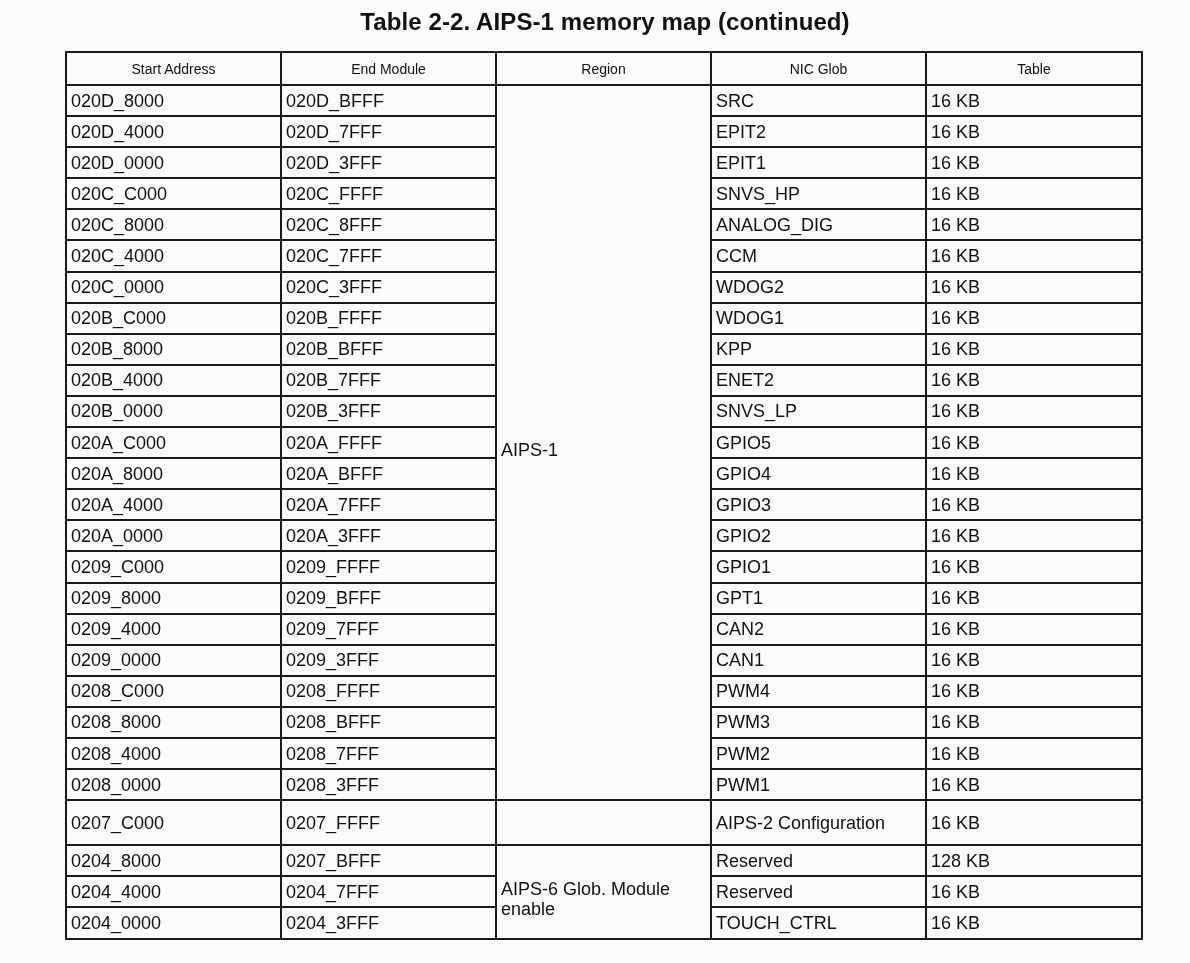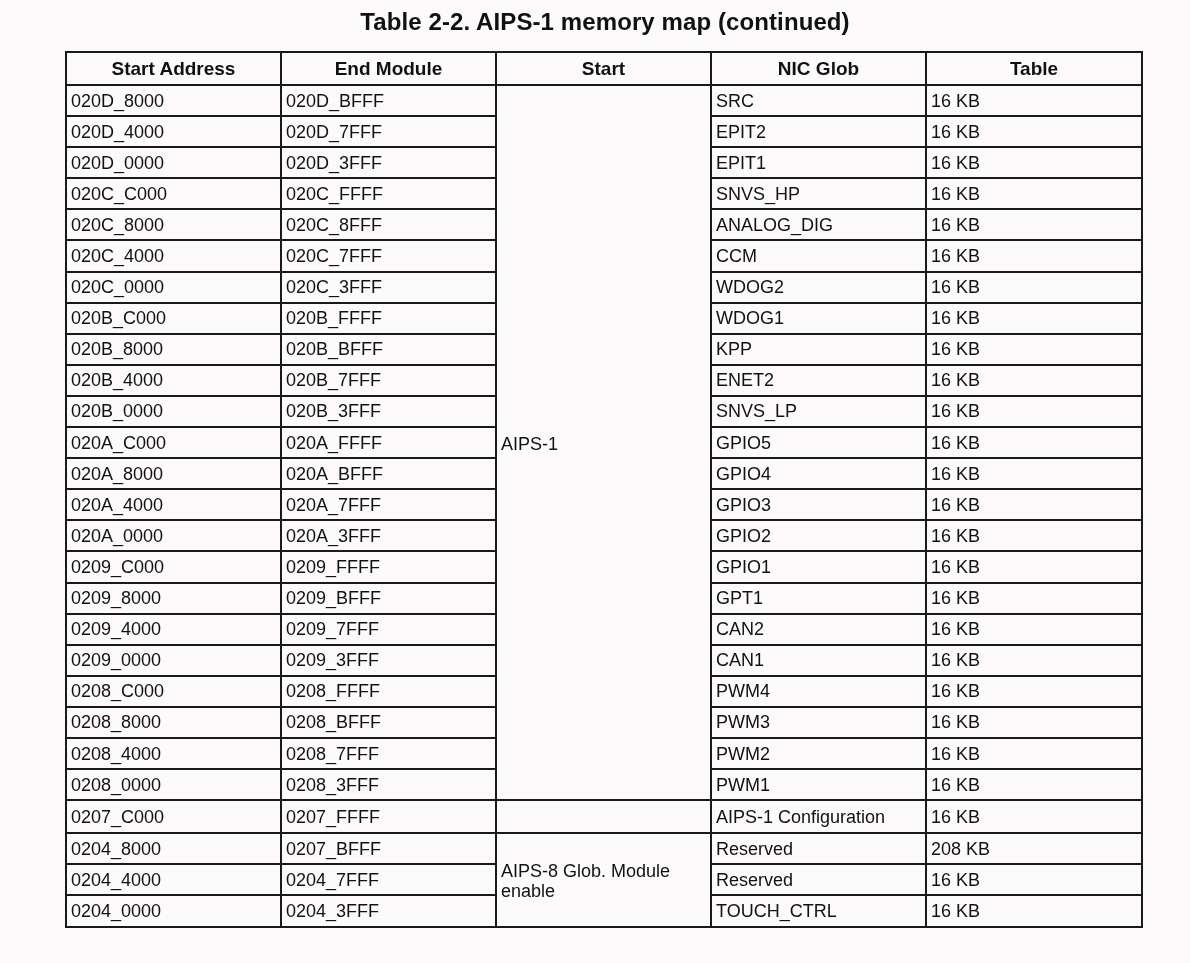--- a/index.html
+++ b/index.html
@@ -31,44 +31,44 @@
       border: 2px solid #1a1a1a;
       font-size: 18px;
       padding: 0 4px;
       height: 29.1px;
       line-height: 20px;
       vertical-align: middle;
       white-space: nowrap;
       overflow: hidden;
     }
     th {
-      font-weight: bold; text-align: center; height: 31px;
-      font-size: 19px;
+      font-weight: normal; text-align: center; height: 31px;
+      font-size: 14px;
     }
     td { text-align: left; }
-    td.region { white-space: normal; padding-top: 2px; }
+    td.region { white-space: normal; padding-top: 14px; }
   </style>
 </head>
 <body>
 
 <div class="title">Table 2-2.   AIPS-1 memory map (continued)</div>
 
 <table>
   <colgroup>
       <col class="c1">
       <col class="c2">
       <col class="c3">
       <col class="c4">
       <col class="c5">
     </colgroup>
   <thead>
     <tr>
       <th>Start Address</th>
       <th>End Module</th>
-      <th>Start</th>
+      <th>Region</th>
       <th>NIC Glob</th>
       <th>Table</th>
     </tr>
   </thead>
   <tbody id="tbody">
       <tr>
         <td>020D_8000</td>
         <td>020D_BFFF</td>
         <td class="region" rowspan="23">AIPS-1</td>
         <td>SRC</td>
@@ -203,29 +203,29 @@
       <tr>
         <td>0208_0000</td>
         <td>0208_3FFF</td>
         <td>PWM1</td>
         <td>16 KB</td>
       </tr>
       <tr>
         <td>0207_C000</td>
         <td>0207_FFFF</td>
         <td class="region"></td>
-        <td>AIPS-1 Configuration</td>
+        <td>AIPS-2 Configuration</td>
         <td>16 KB</td>
       </tr>
       <tr>
         <td>0204_8000</td>
         <td>0207_BFFF</td>
-        <td class="region" rowspan="3">AIPS-8 Glob. Module enable</td>
+        <td class="region" rowspan="3">AIPS-6 Glob. Module enable</td>
         <td>Reserved</td>
-        <td>208 KB</td>
+        <td>128 KB</td>
       </tr>
       <tr>
         <td>0204_4000</td>
         <td>0204_7FFF</td>
         <td>Reserved</td>
         <td>16 KB</td>
       </tr>
       <tr>
         <td>0204_0000</td>
         <td>0204_3FFF</td>

